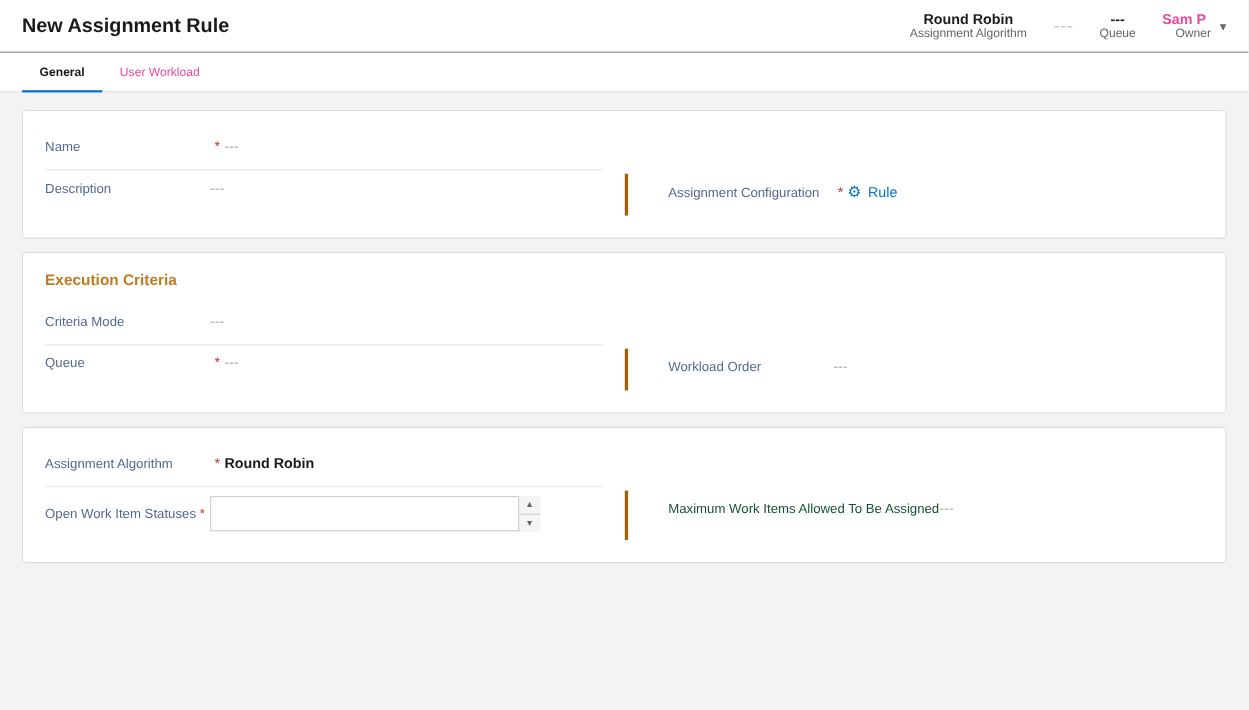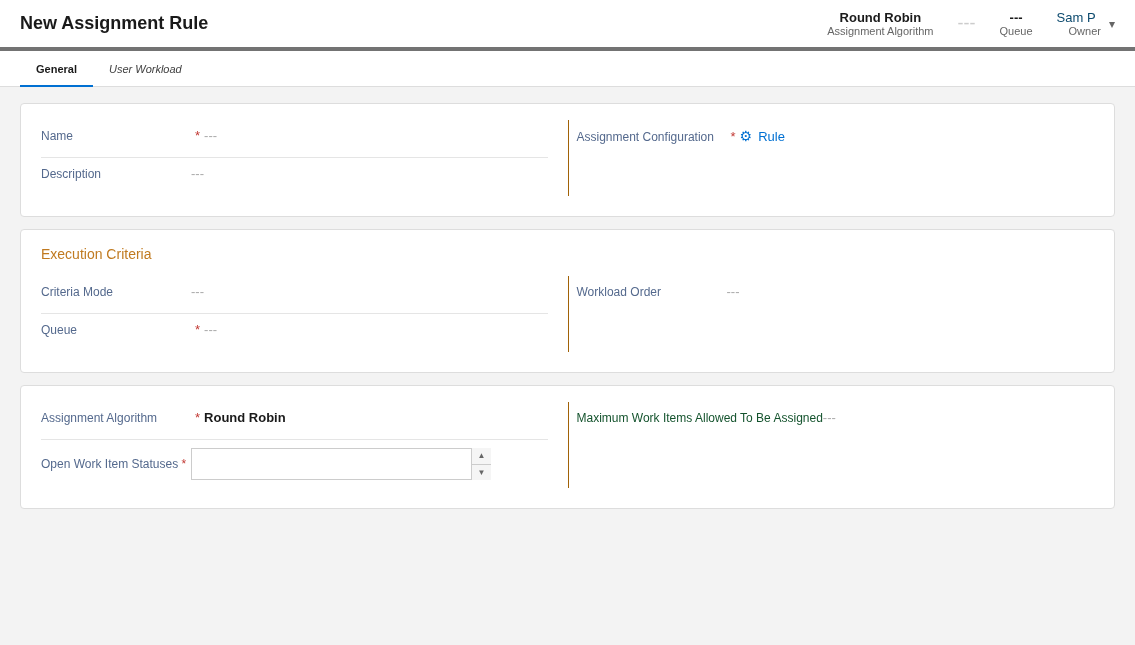--- a/index.html
+++ b/index.html
@@ -3,21 +3,21 @@
   <meta charset="utf-8">
   <style>
     * { box-sizing: border-box; margin: 0; padding: 0; }
     body { font-family: 'Segoe UI', Arial, sans-serif; font-size: 13px; background: #f3f3f3; color: #333; }
 
     .page-wrapper { width: 1135px; min-height: 645px; background: #f3f3f3; }
 
     
     .top-header {
       background: #fff;
-      border-bottom: 4px solid #737373;
+      border-bottom: 1px solid #737373;
       padding: 10px 20px;
       display: flex;
       align-items: center;
       justify-content: space-between;
     }
     .page-title {
       font-size: 18px;
       font-weight: 600;
       color: #1a1a1a;
     }
@@ -49,22 +49,22 @@
       color: #ccc;
       font-size: 18px;
     }
     .header-owner {
       display: flex;
       align-items: center;
       gap: 4px;
     }
     .header-owner-name {
       font-size: 13px;
-      color: #0c4a6e;
-      font-weight: 400;
+      color: #ec4899;
+      font-weight: 700;
     }
     .header-owner-label {
       font-size: 11px;
       color: #666;
       display: block;
       text-align: center;
       margin-left: 12px;
     }
     .chevron-down {
       color: #666;
@@ -87,59 +87,59 @@
       color: #666;
       border-bottom: 2px solid transparent;
       margin-bottom: -1px;
     }
     .tab.active {
       color: #1a1a1a;
       border-bottom: 2px solid #0070d2;
       font-weight: 600;
     }
     .tab.secondary {
-      color: #404040;
-      font-style: italic;
+      color: #ec4899;
     }
 
     
     .content-area {
       padding: 16px 20px;
       display: flex;
       flex-direction: column;
       gap: 12px;
     }
 
     
     .card {
       background: #fff;
       border: 1px solid #ddd;
       border-radius: 4px;
       padding: 16px 20px 20px;
     }
     .card-section-title {
       font-size: 14px;
-      font-weight: 400;
+      font-weight: 700;
       color: #c07a20;
       margin-bottom: 14px;
     }
 
     
     .form-grid {
       display: grid;
       grid-template-columns: 1fr 1fr;
       gap: 0;
     }
     .form-col {
       padding-right: 20px;
     }
     .form-col:last-child {
       padding-right: 0;
-      padding-left: 8px;
-      border-left: 1px solid #a16207;
+      padding-left: 37px;
+      border-left: 3px solid #a16207;
+      margin-top: 41px;
     }
     .form-field {
       display: flex;
       align-items: baseline;
       padding: 8px 0;
       border-bottom: 1px solid #e5e5e5;
       min-height: 38px;
     }
     .form-field:last-child {
       border-bottom: none;

